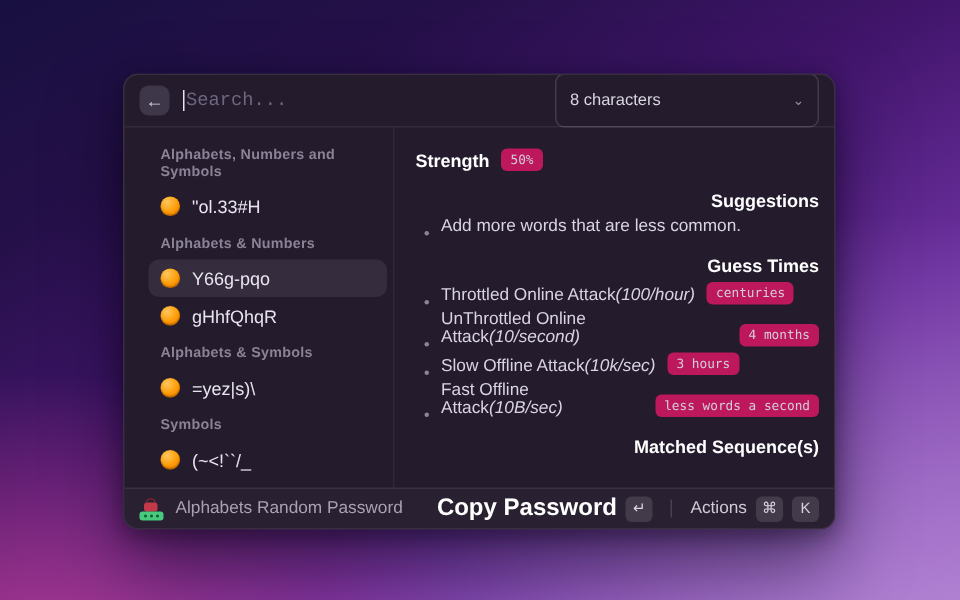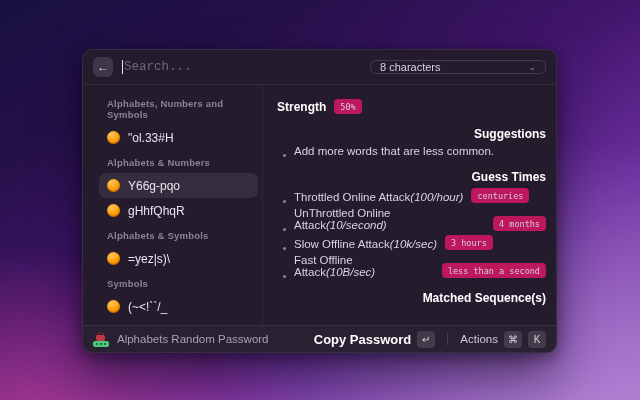--- a/index.html
+++ b/index.html
@@ -36,21 +36,21 @@
     width:1px; height:14px; background:#e9e5f0; margin-right:1px;
     animation: blink 1.1s step-end infinite;
   }
   @keyframes blink { 50% { opacity:0; } }
   .search-input {
     flex:1; background:transparent; border:none; outline:none;
     color:#e9e5f0; font-size:12.5px; font-family:Liberation Mono, monospace;
   }
   .search-input::placeholder { color:#6e6780; }
   .dropdown {
-    flex:0 0 auto; width:176px; height:14px; border:1px solid rgba(255,255,255,0.14);
+    flex:0 0 auto; width:176px; height:36px; border:1px solid rgba(255,255,255,0.14);
     border-radius:6px; display:flex; align-items:center; padding:0 9px;
     color:#d8d4e0; font-size:11px; cursor:pointer; justify-content:space-between;
   }
   .dropdown .chev { color:#9b94a8; font-size:9px; }
   
   .body { flex:1; display:flex; min-height:0; }
   .sidebar {
     flex:0 0 180px; border-right:1px solid rgba(255,255,255,0.06);
     padding:6px 4px 0 16px; overflow:hidden;
   }
@@ -102,21 +102,21 @@
   }
   .app-icon .bar {
     position:absolute; left:0; top:9px; width:16px; height:6px;
     background:#49c97e; border-radius:2px;
     display:flex; align-items:center; justify-content:center; gap:2px;
   }
   .app-icon .bar i { width:2px; height:2px; border-radius:50%; background:#0e5c33; }
   .app-label { color:#a9a2b4; font-size:11.5px; }
   .footer .spacer { flex:1; }
   .action-btn { display:flex; align-items:center; gap:6px; cursor:pointer; }
-  .action-primary { color:#ffffff; font-size:13px; font-weight:bold; }
+  .action-primary { color:#ffffff; font-size:16px; font-weight:bold; }
   .action-secondary { color:#cfc9d6; font-size:11.5px; }
   .key {
     min-width:18px; height:17px; border-radius:4px; background:rgba(255,255,255,0.12);
     color:#d8d3e0; font-size:10px; display:flex; align-items:center; justify-content:center;
     padding:0 4px;
   }
   .v-div { width:1px; height:12px; background:rgba(255,255,255,0.15); margin:0 4px; }
 </style>
 </head>
 <body>
@@ -200,21 +200,21 @@
           <span class="badge">4 months</span>
         </div>
         <div class="bullet-row">
           <span class="bullet"></span>
           <span class="b-text"><span>Slow Offline Attack</span><span class="b-rate">(10k/sec)</span></span>
           <span class="badge">3 hours</span>
         </div>
         <div class="bullet-row">
           <span class="bullet"></span>
           <span class="b-text"><span>Fast Offline Attack</span><span class="b-rate">(10B/sec)</span></span>
-          <span class="badge">less than a second</span>
+          <span class="badge">less words a second</span>
         </div>
       </div>
 
       <div class="section">
         <div class="heading">Matched Sequence(s)</div>
 
       </div>
 
     </div>
   </div>

